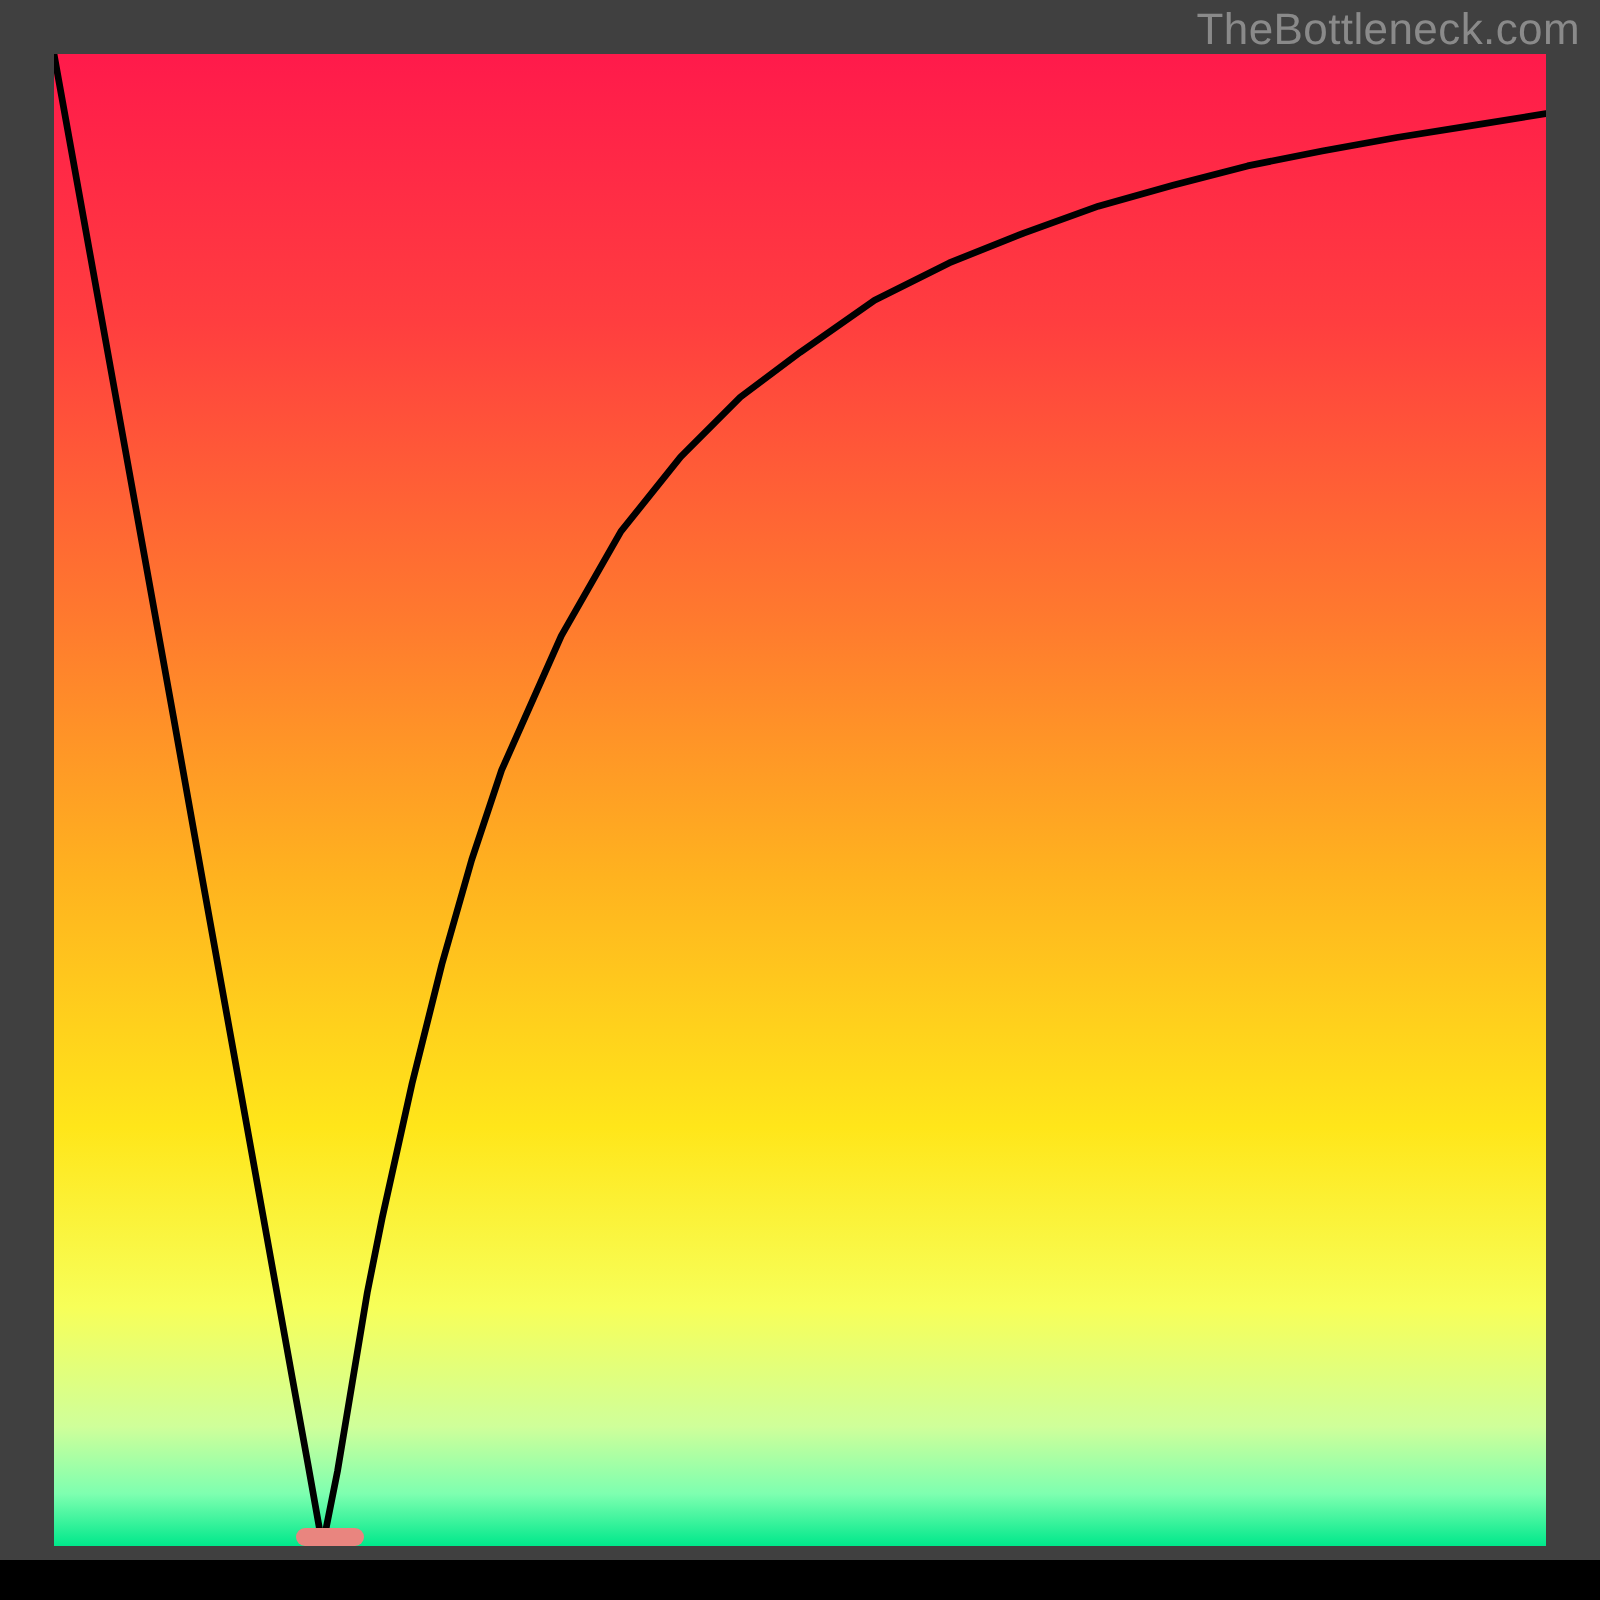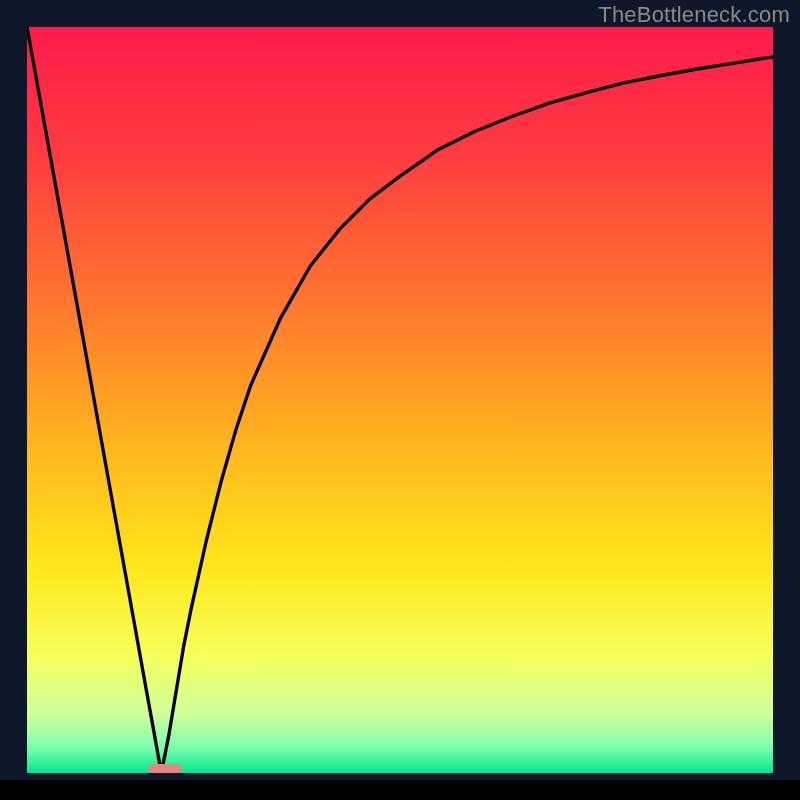--- a/index.html
+++ b/index.html
@@ -9,21 +9,21 @@
     height: 800px;
     background: #000;
     overflow: hidden;
   }
   .frame {
     position: absolute;
     left: 0;
     top: 0;
     width: 800px;
     height: 780px;
-    background: #0f172a;
+    background: #404040;
   }
   .plot {
     position: absolute;
     left: 27px;
     top: 27px;
     width: 746px;
     height: 746px;
     overflow: hidden;
   }
   .gradient {

